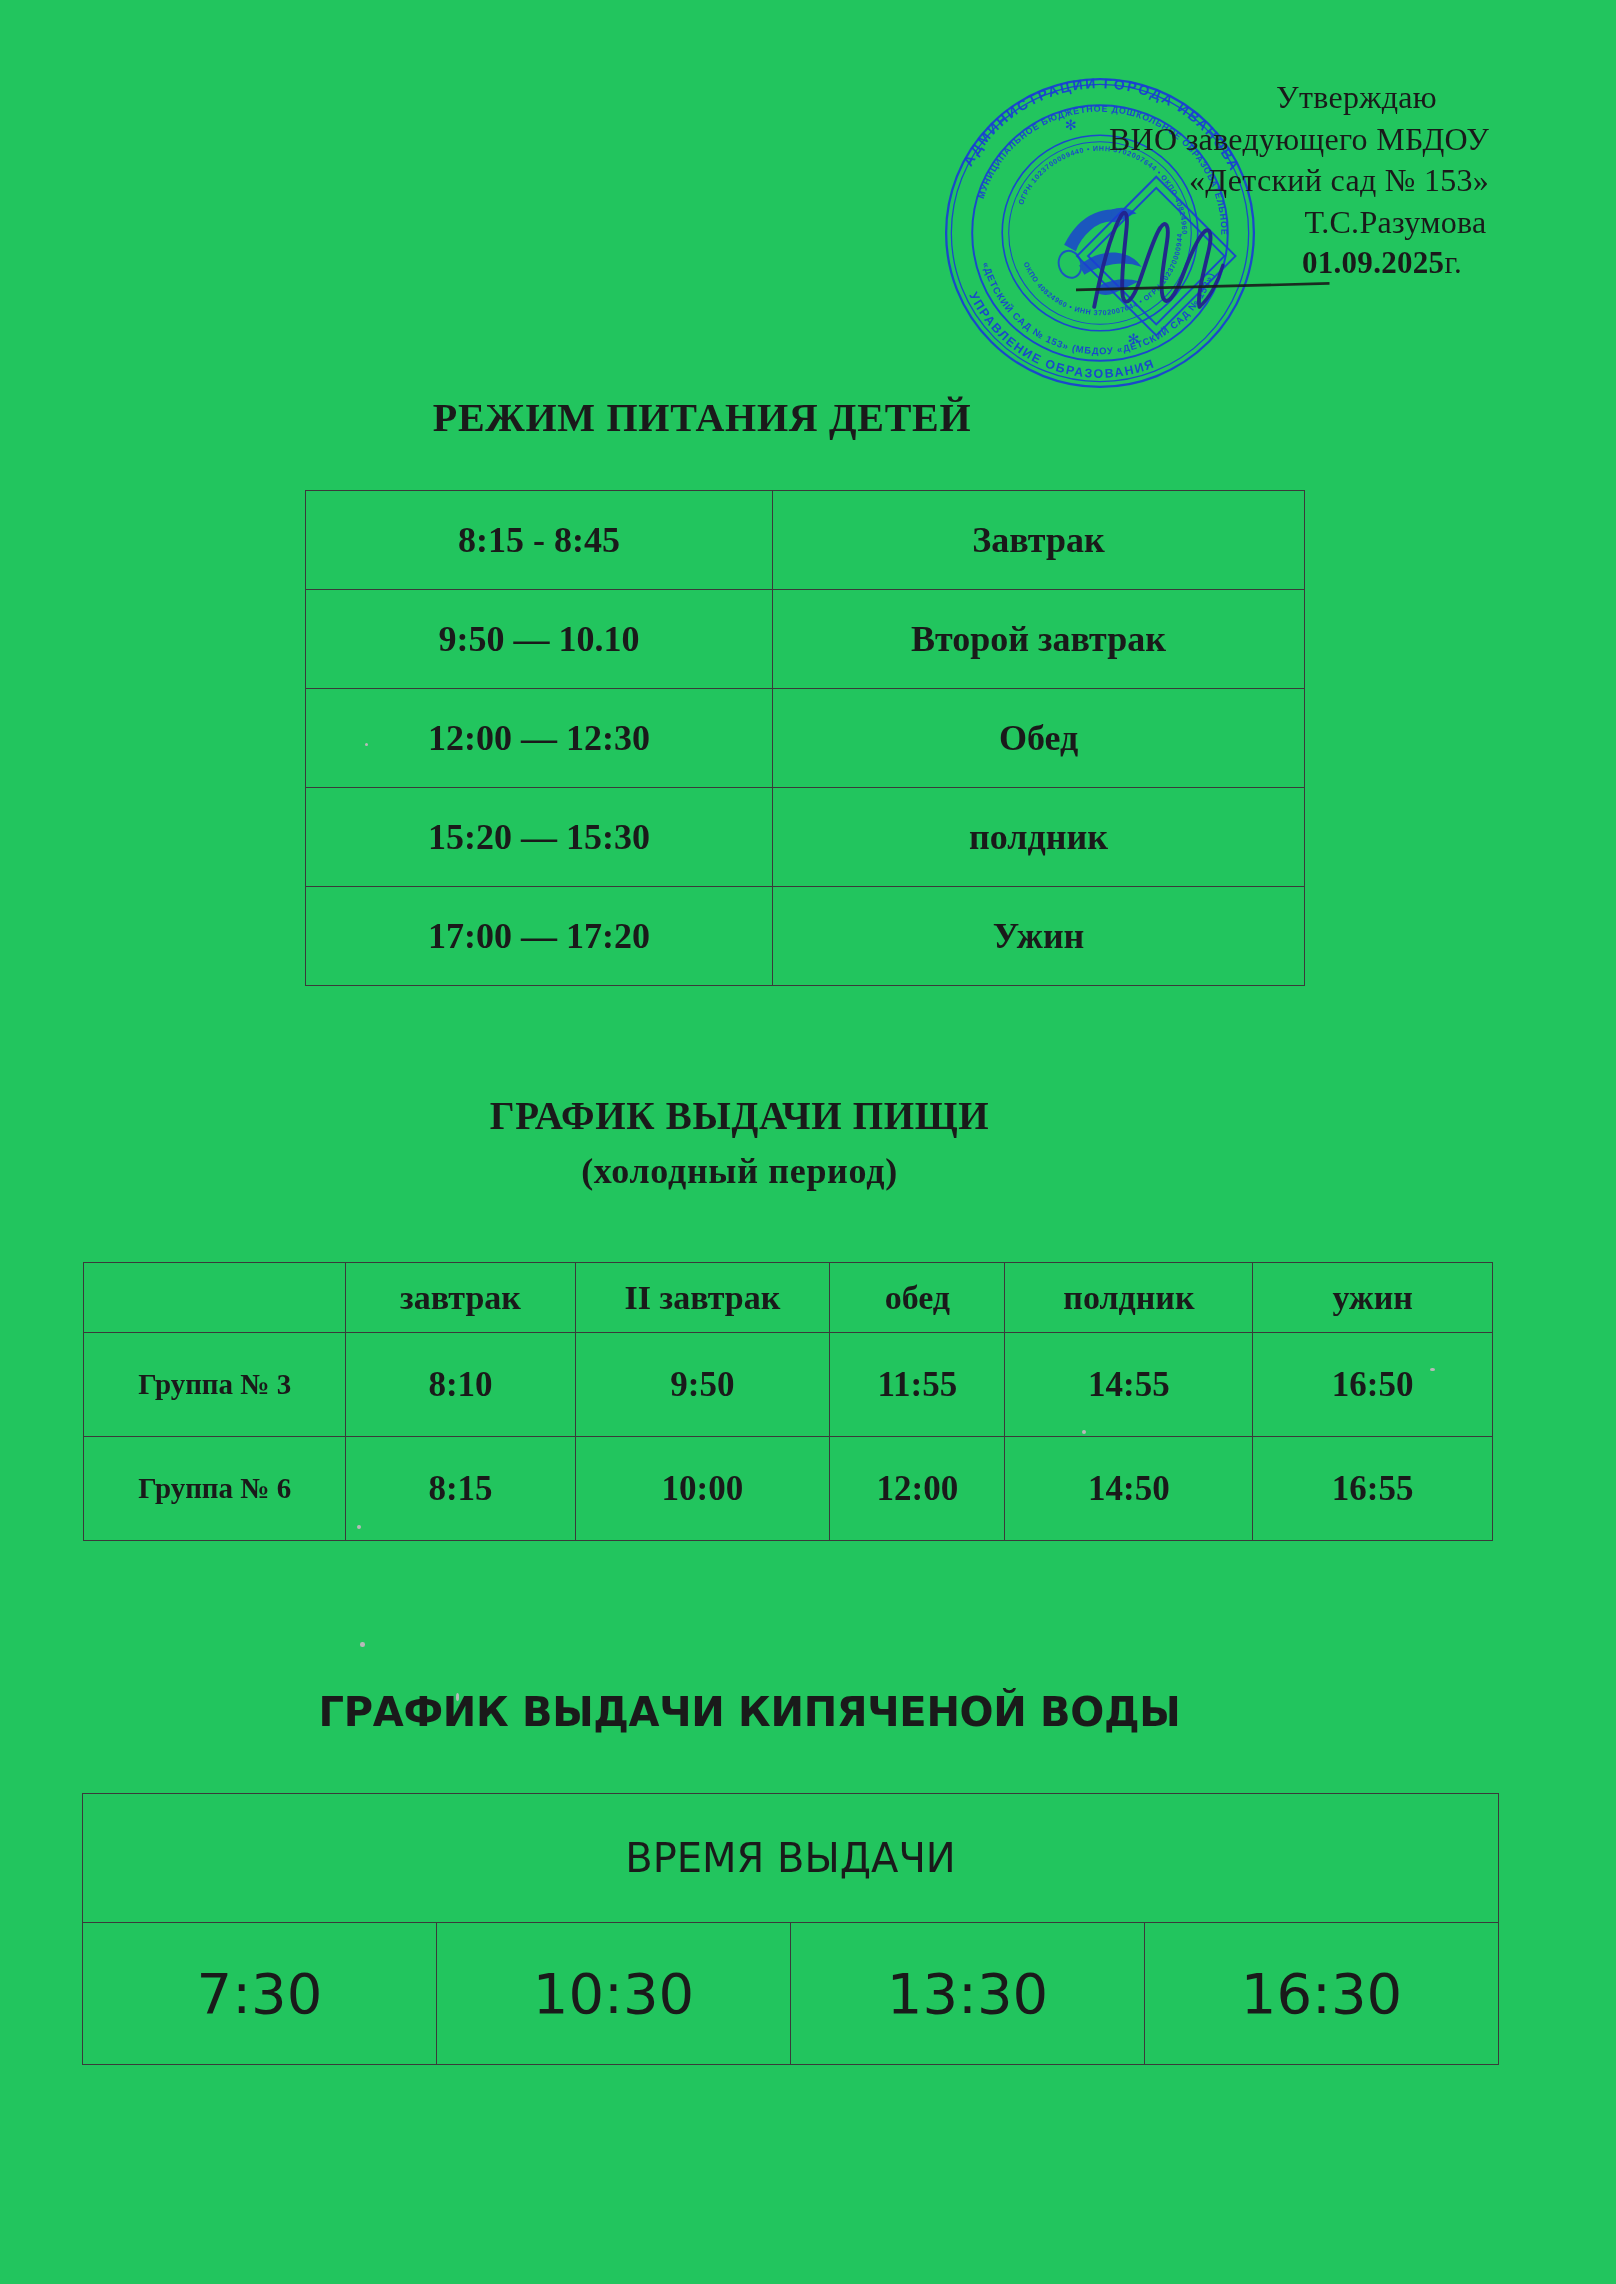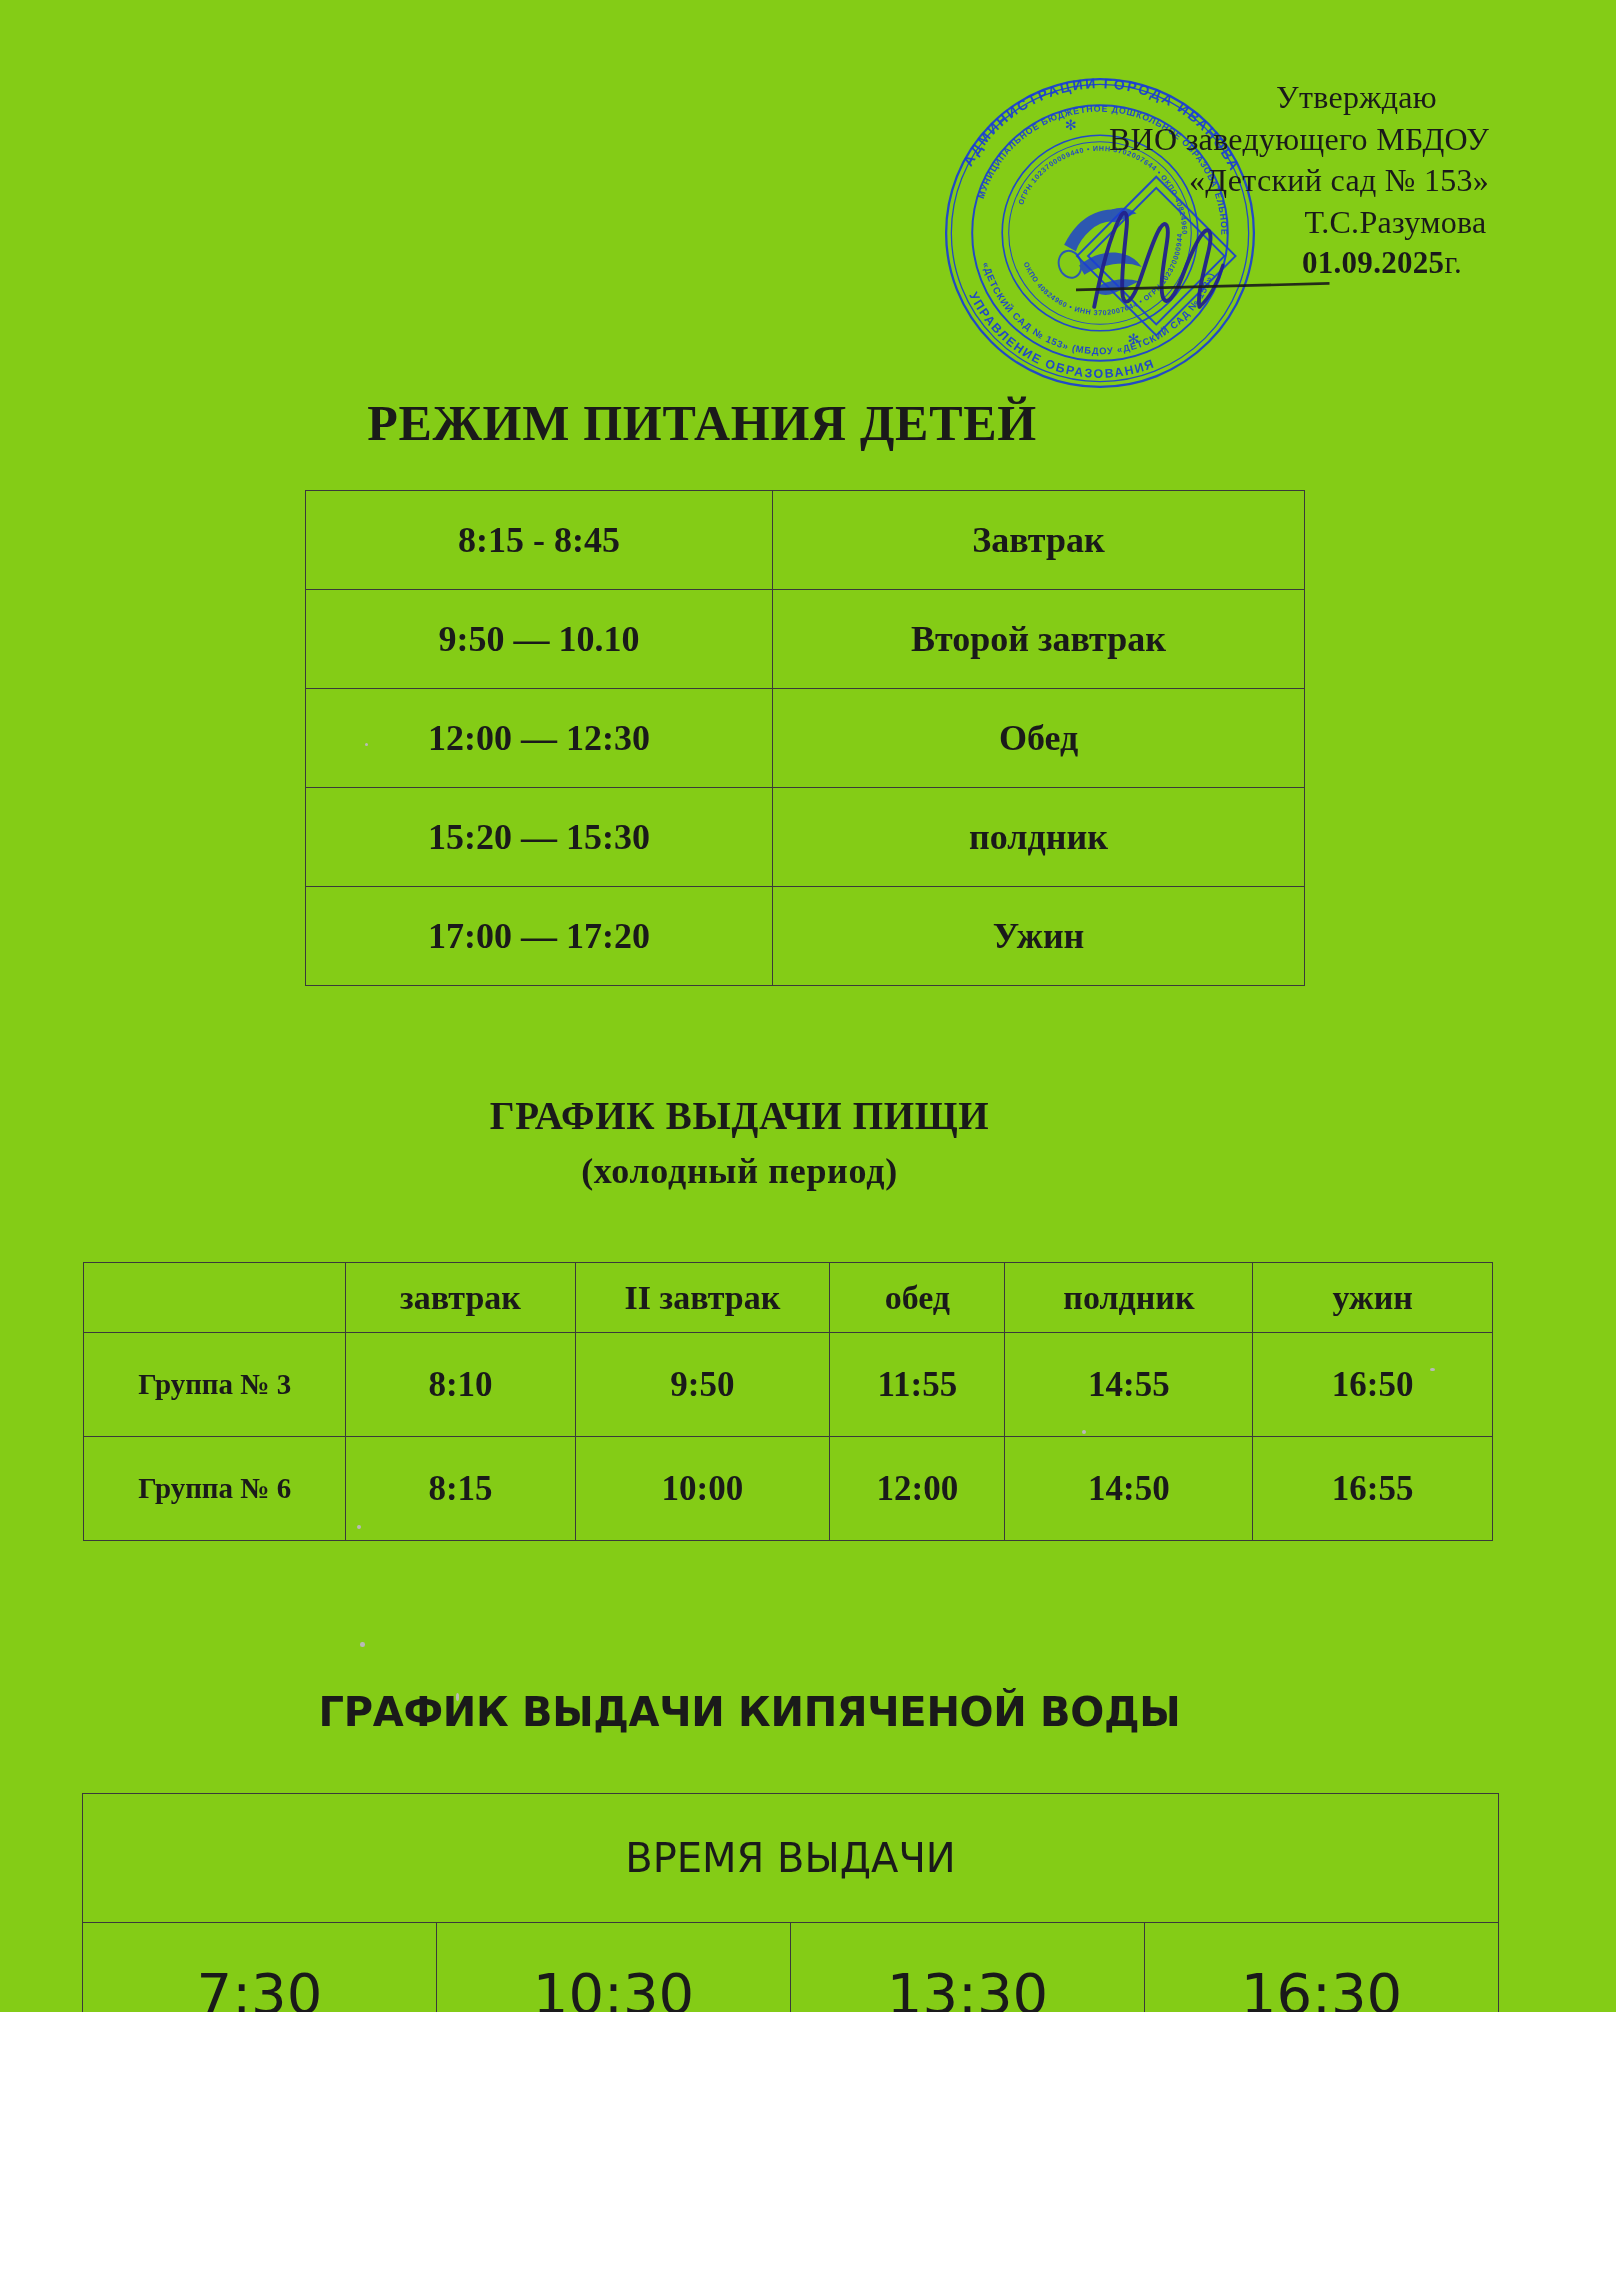--- a/index.html
+++ b/index.html
@@ -5,22 +5,22 @@
 <style>
   html, body {
     margin: 0;
     padding: 0;
     background: #ffffff;
   }
 
   .page {
     position: relative;
     width: 1616px;
-    height: 2012px;
-    background: #84cc16;
+    height: 2284px;
+    background: #22c55e;
     font-family: "Liberation Serif", "DejaVu Serif", serif;
     color: #1a1a1a;
     overflow: hidden;
   }
 
   
   .approval {
     position: absolute;
     top: 77px;
     left: 1017px;
@@ -73,21 +73,21 @@
     position: absolute;
     text-align: center;
     font-family: "Liberation Serif", "DejaVu Serif", serif;
     font-weight: bold;
     letter-spacing: 0.7px;
   }
   #title-main {
     top: 394px;
     left: 0;
     width: 1404px;
-    font-size: 50px;
+    font-size: 40px;
     z-index: 1;
   }
   #title-food {
     top: 1093px;
     left: 0;
     width: 1479px;
     font-size: 39px;
   }
   #subtitle-food {
     top: 1150px;

